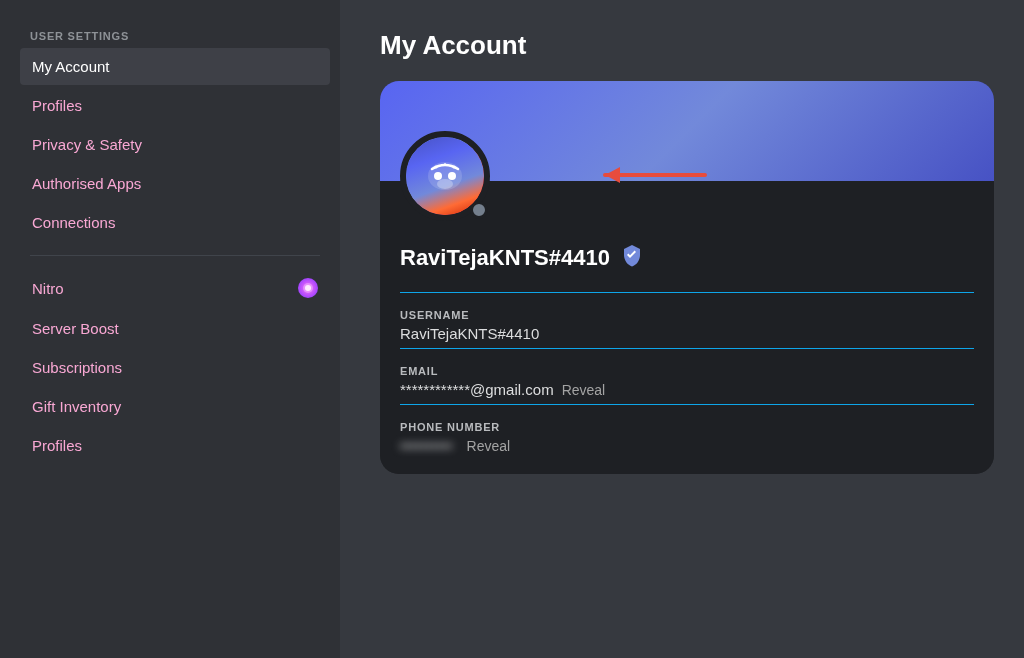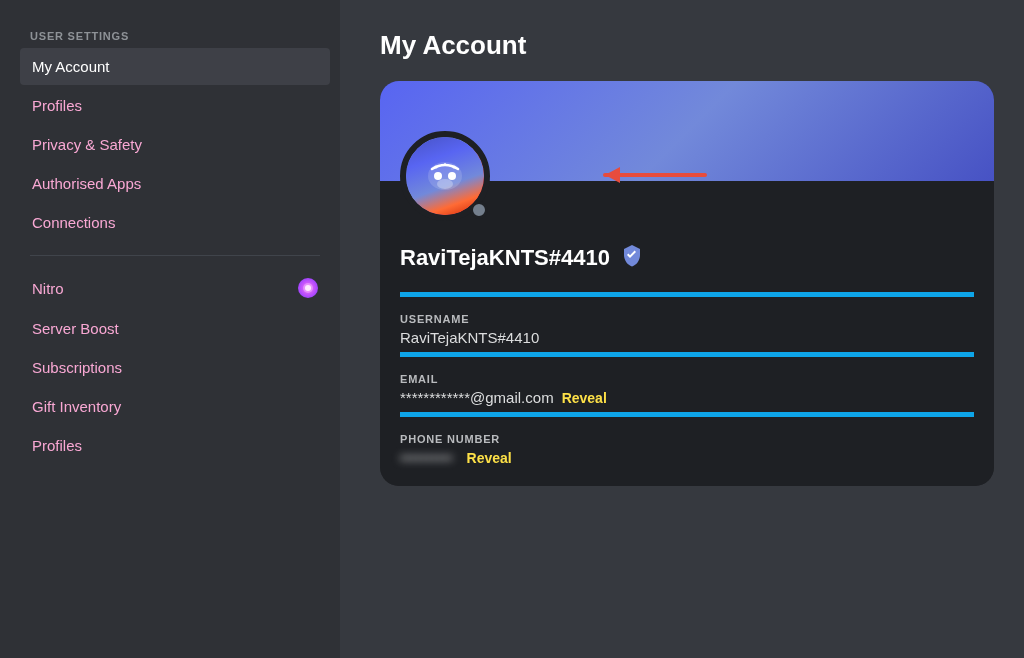--- a/index.html
+++ b/index.html
@@ -151,21 +151,21 @@
 
     .nitro-badge {
       color: #7289da;
       font-size: 18px;
     }
 
     
     .field-section {
       margin-top: 6px;
       padding-top: 16px;
-      border-top: 5px solid #0ea5e9;
+      border-top: 1px solid #0ea5e9;
     }
 
     .field-label {
       font-size: 11px;
       font-weight: 700;
       color: #b9bbbe;
       text-transform: uppercase;
       letter-spacing: 0.8px;
       margin-bottom: 4px;
     }
@@ -180,24 +180,24 @@
 
     .field-value-blurred {
       filter: blur(4px);
       font-size: 15px;
       color: #dcddde;
       display: inline-block;
       margin-right: 6px;
     }
 
     .reveal-link {
-      color: #fde047;
+      color: #a3a3a3;
       font-size: 14px;
       cursor: pointer;
-      font-weight: 700;
+      font-weight: 400;
     }
 
     
     .arrow-annotation {
       position: absolute;
       top: 155px;
       left: 255px;
       display: flex;
       align-items: center;
       pointer-events: none;

